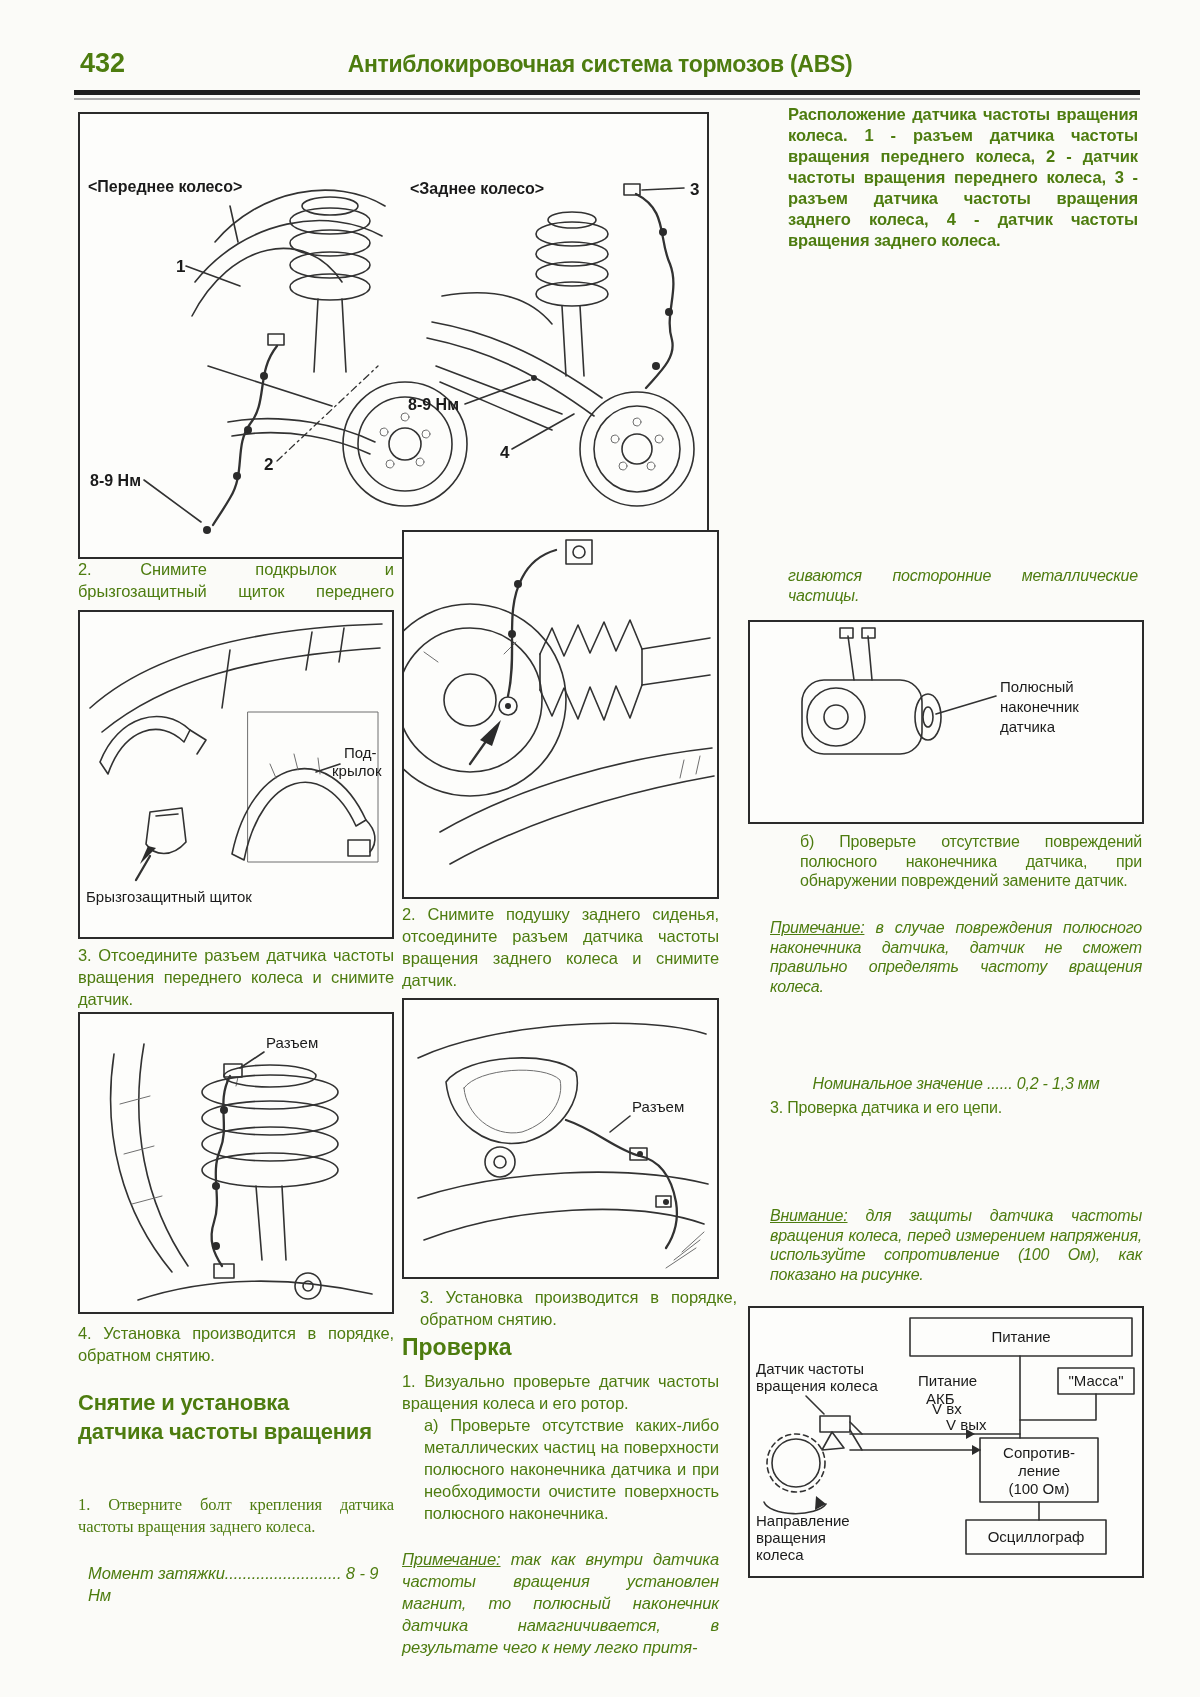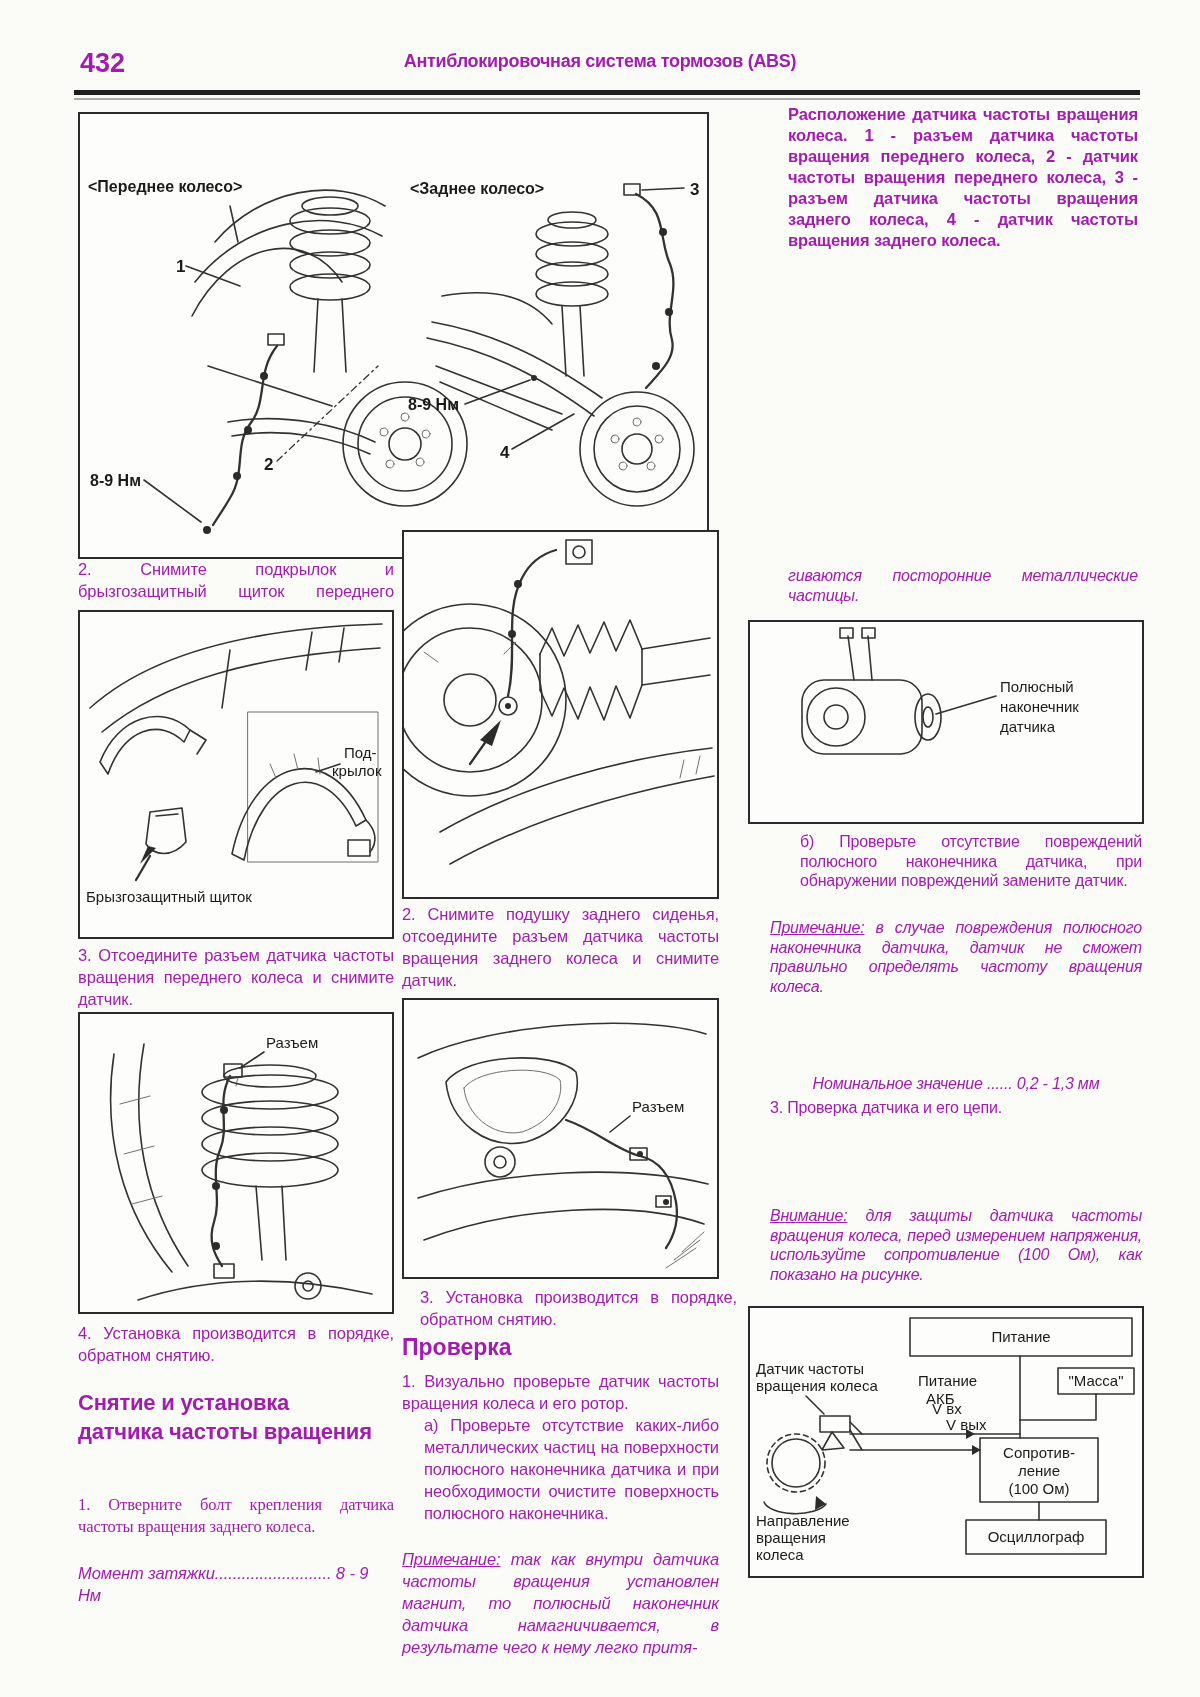--- a/index.html
+++ b/index.html
@@ -1,31 +1,31 @@
 <!DOCTYPE html>
 <html><head>
 <meta charset="utf-8">
 <style>
   * { margin:0; padding:0; box-sizing:border-box; }
   html,body { background:#9a9a9a; }
   .page {
     position:relative; width:1200px; height:1697px; margin:0 auto;
-    background:#fbfbf8; font-family:"Liberation Sans", sans-serif; color:#a21caf;
+    background:#fbfbf8; font-family:"Liberation Sans", sans-serif; color:#4d7c0f;
     overflow:hidden;
     padding-left:8px;
   }
   .tb { position:absolute; font-size:16.5px; line-height:22px; text-align:justify; letter-spacing:-0.1px; }
   .rcol { font-size:16px; line-height:19.5px; letter-spacing:-0.2px; }
   .cap { font-weight:bold; line-height:21px; }
   .it { font-style:italic; }
   .nlabel { font-style:italic; text-decoration:underline; }
   .h-sec { position:absolute; font-weight:bold; font-size:22px; line-height:29px; letter-spacing:-0.2px; }
   .h-check { position:absolute; font-weight:bold; font-size:23px; }
   .pgnum { position:absolute; font-weight:bold; font-size:27px; }
-  .ptitle { position:absolute; font-weight:bold; font-size:18px; text-align:center; letter-spacing:-0.3px; }
+  .ptitle { position:absolute; font-weight:bold; font-size:23px; text-align:center; letter-spacing:-0.3px; }
   .rule  { position:absolute; background:#1e1e1e; }
   .rule2 { position:absolute; background:#aaa; }
   .figure { position:absolute; border:2px solid #2b2b2b; background:#fdfdfb; }
   svg { display:block; }
   .ln   { fill:none; stroke:#323232; stroke-width:1.6; stroke-linecap:round; stroke-linejoin:round; }
   .thin { stroke-width:1; stroke:#6f6f6f; }
   .thk  { stroke-width:2.3; }
   .dsh  { stroke-dasharray:7 4 2 4; stroke-width:1.3; }
   .fil  { fill:#2b2b2b; stroke:none; }
   .st   { font-family:"Liberation Sans", sans-serif; font-size:15px; fill:#1b1b1b; }
@@ -182,21 +182,21 @@
   </div>
 
   <div class="tb" style="left:78px; top:1322px; width:316px;">4. Установка производится в порядке, обратном снятию.</div>
 
   <div class="h-sec" style="left:78px; top:1388px; width:320px;">
     <span class="block-line">Снятие и установка</span>
     <span class="block-line">датчика частоты вращения</span>
   </div>
 
   <div class="tb" style="left:78px; top:1494px; width:316px;font-family:Liberation Serif, serif;">1. Отверните болт крепления датчика частоты вращения заднего колеса.</div>
-  <div class="tb it" style="left:78px; top:1562px; width:316px; text-align:left;">Момент затяжки.......................... 8 - 9 Нм</div>
+  <div class="tb it" style="left:88px; top:1562px; width:316px; text-align:left;">Момент затяжки.......................... 8 - 9 Нм</div>
 
   <div class="figure" style="left:402px; top:530px; width:317px; height:369px;">
     <svg width="313" height="365" viewBox="0 0 313 365">
       <g>
         <rect class="ln" x="162" y="8" width="26" height="24"></rect>
         <circle class="ln" cx="175" cy="20" r="6"></circle>
       </g>
       <g>
         <circle class="ln" cx="66" cy="168" r="96"></circle>
         <circle class="ln" cx="66" cy="168" r="72"></circle>

